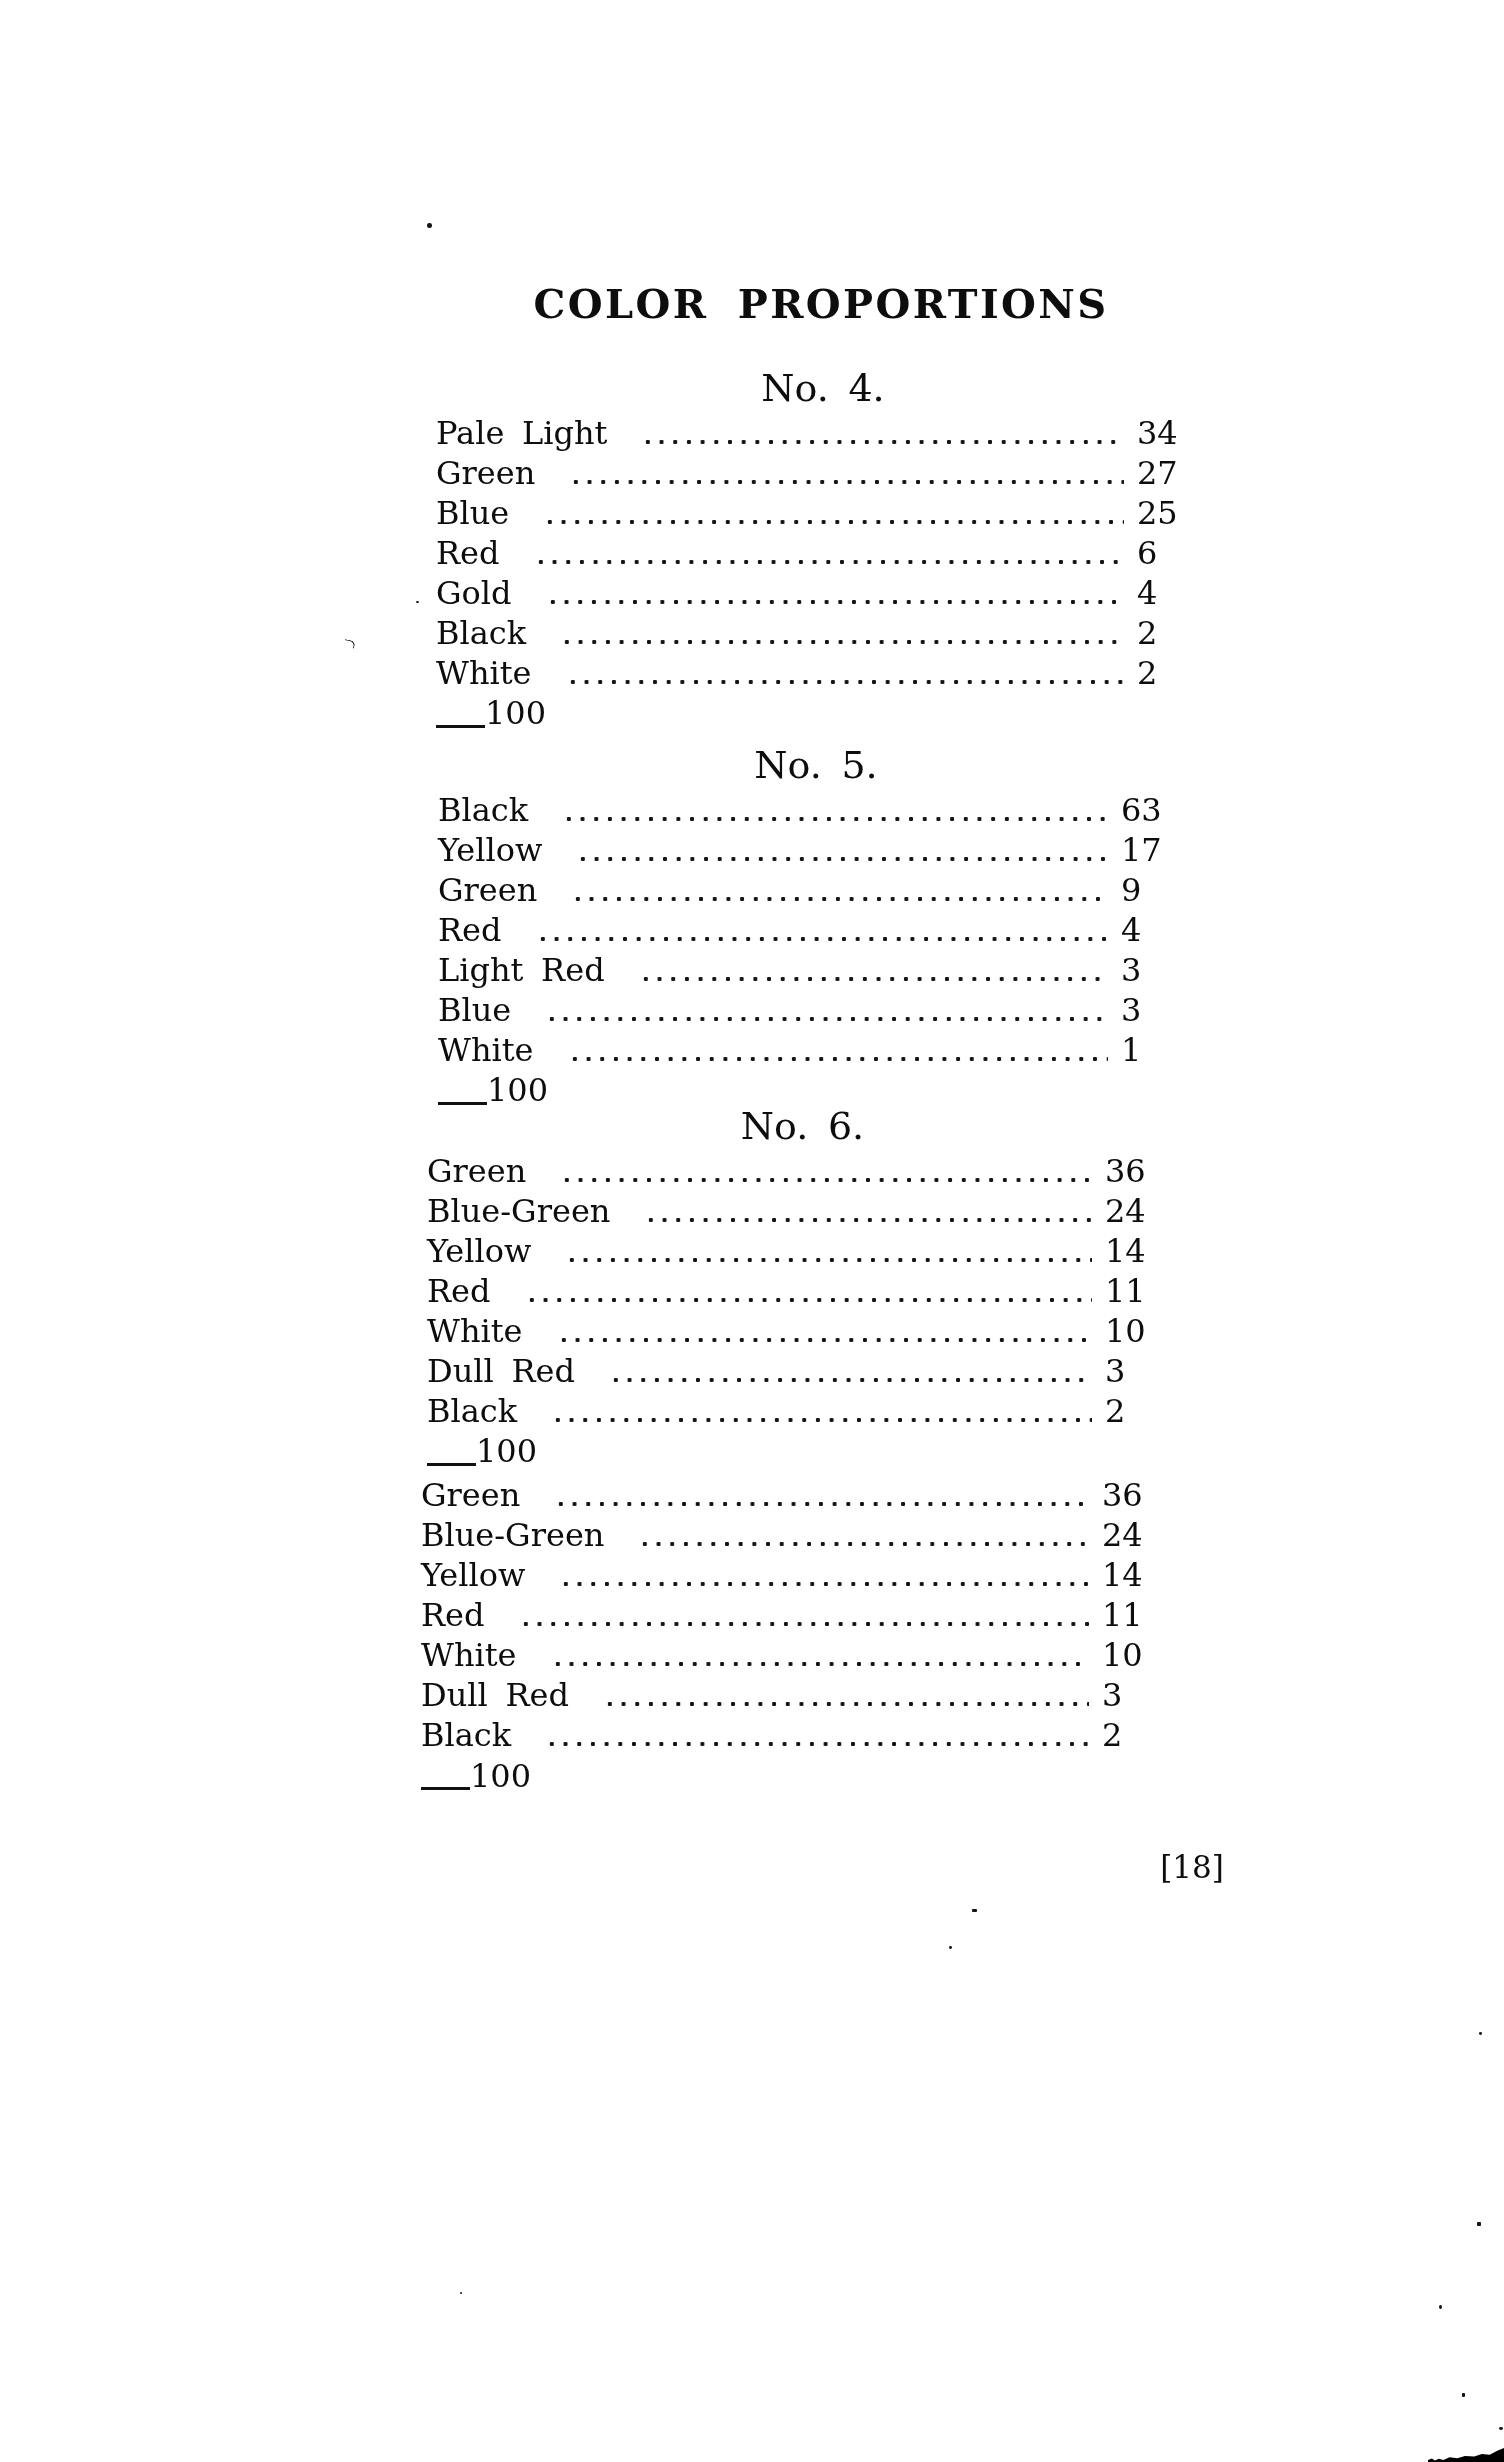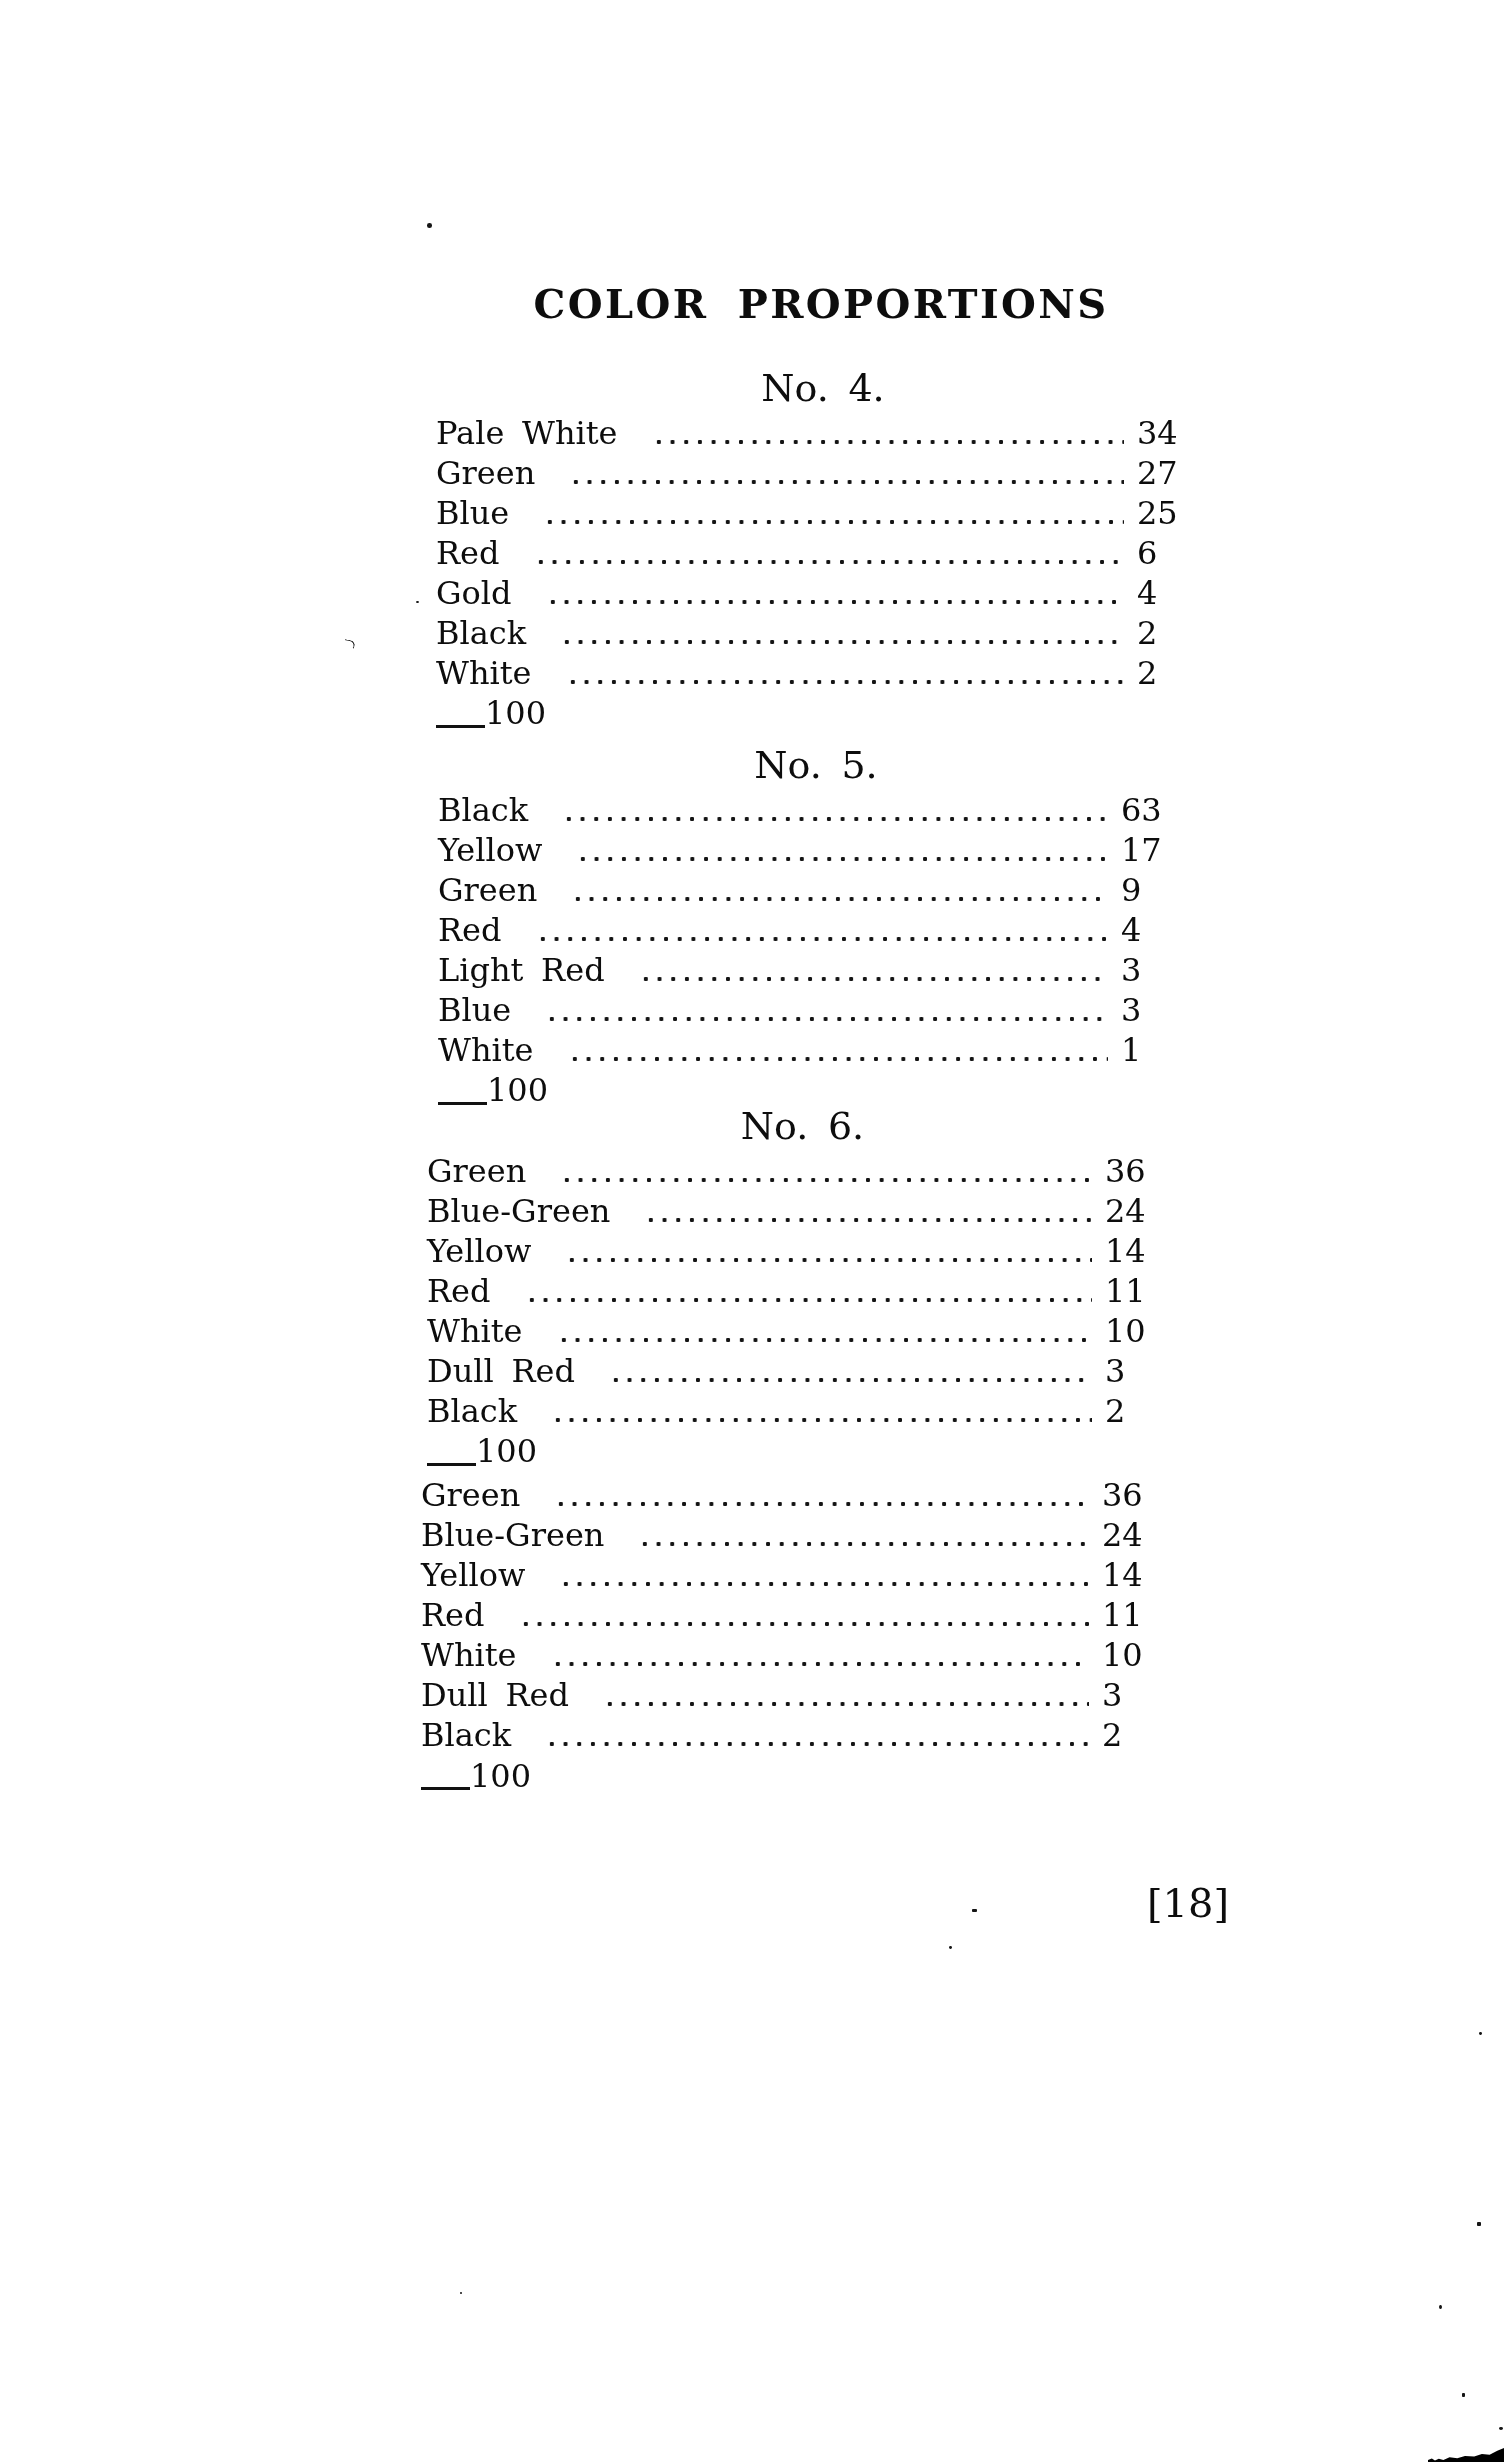--- a/index.html
+++ b/index.html
@@ -58,23 +58,22 @@
     border-top:3.8px solid #111;
     margin-bottom:2.8px;
   }
   .total-value {
     font-size:32px; line-height:34px;
     text-align:right;
   }
   .pagenum {
     position:absolute;
     left:1147px; top:1844px; width:90px;
-    font-size:40px; line-height:47px;
-    text-align:left;
-    margin-top:36px;
+    font-size:31px; line-height:47px;
+    text-align:center;
   }
   .speck { position:absolute; background:#151515; border-radius:50%; }
   .smudge {
     position:absolute;
     left:1428px; top:2446px; width:77px; height:16px;
     background:#000;
     clip-path:polygon(0 88%, 5% 78%, 9% 90%, 14% 80%, 20% 88%, 28% 70%, 38% 76%, 48% 62%, 60% 66%, 70% 50%, 80% 55%, 90% 30%, 100% 10%, 100% 100%, 0 100%);
   }
   .mark-squiggle {
     position:absolute;
@@ -90,21 +89,21 @@
 
 <div class="page">
 
   <h1 class="title">COLOR PROPORTIONS</h1>
 
   <div id="tables-root">
   <section class="tbl t0">
     <h2 class="tbl-heading">No. 4.</h2>
     <div class="rows">
   <div class="row">
-    <span class="lbl">Pale White</span>
+    <span class="lbl">Pale Light</span>
     <span class="leader"></span>
     <span class="val">34</span>
   </div>
 
   <div class="row">
     <span class="lbl">Green</span>
     <span class="leader"></span>
     <span class="val">27</span>
   </div>
 

